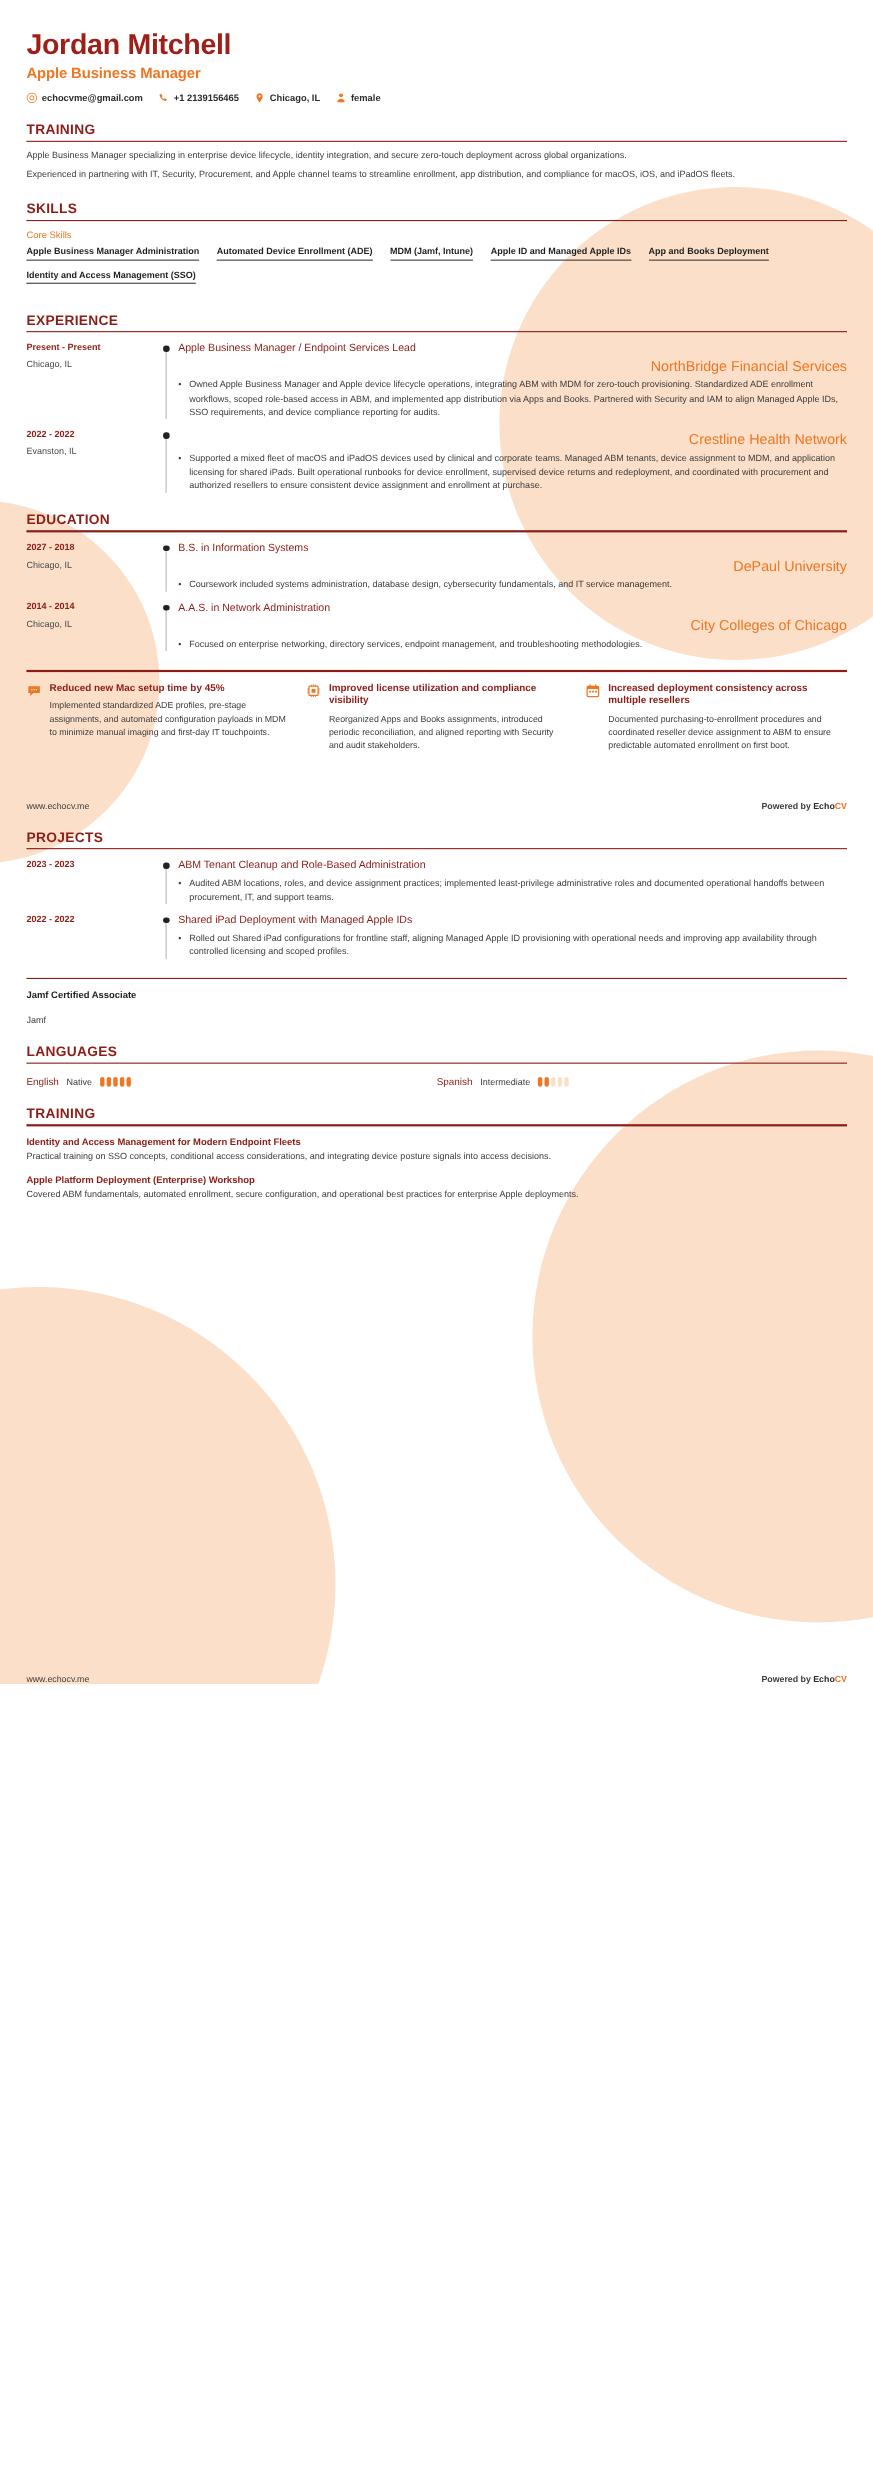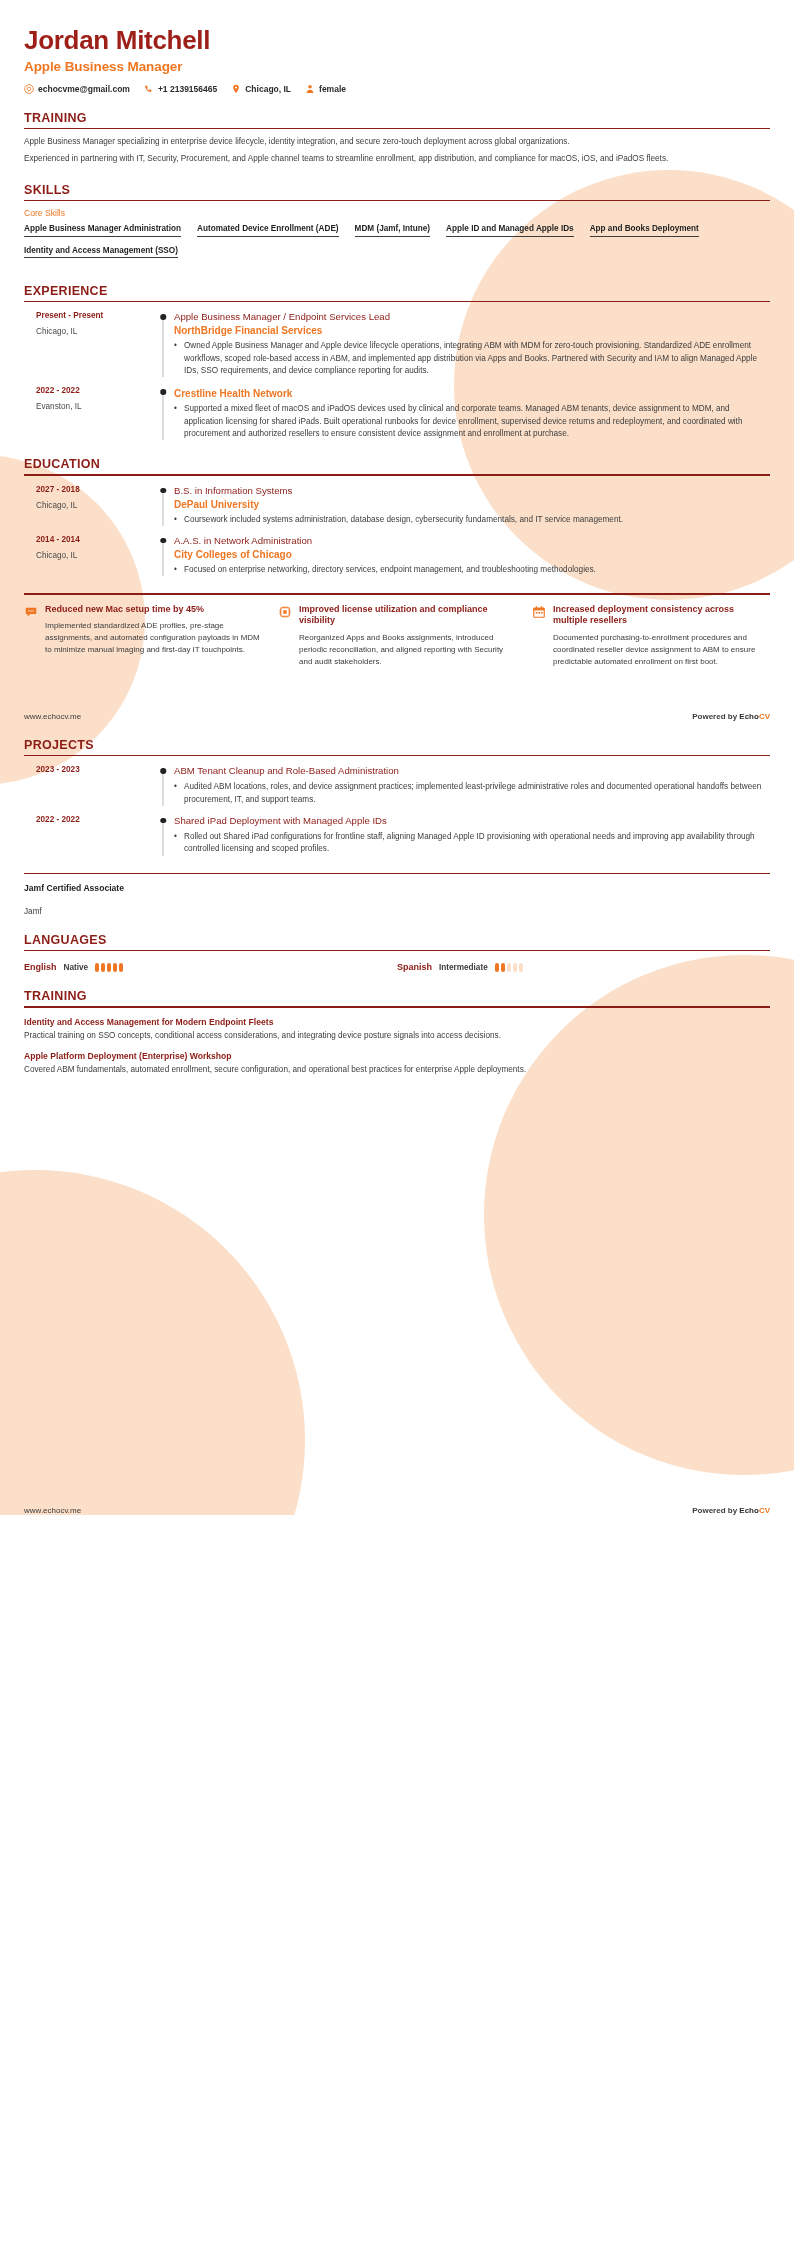--- a/index.html
+++ b/index.html
@@ -60,39 +60,39 @@
   .skills-group-label { font-size: 8.6px; color: #ef7622; margin-top: 7px; margin-bottom: 6px; }
   .skills-grid { display: flex; flex-wrap: wrap; }
   .skill-chip {
     font-size: 8.2px; font-weight: bold; color: #1f1f1f;
     border-bottom: 1.1px solid #3c3c3c;
     padding: 0 0 2.5px 0; margin: 0 16px 9px 0;
   }
 
   
   .entry { display: flex; margin-top: 9px; }
-  .entry-left { width: 118px; flex: 0 0 118px; padding-right: 8px; margin-left: 12px; }
+  .entry-left { width: 118px; flex: 0 0 118px; padding-right: 8px; }
   .entry-date { font-size: 8.2px; font-weight: bold; color: #8c1c16; }
   .entry-loc { font-size: 8.2px; color: #4a4a4a; margin-top: 7px; }
   .entry-mid {
     flex: 0 0 18px; width: 18px; position: relative;
     display: flex; justify-content: center;
   }
   .entry-mid .dot {
     width: 5.5px; height: 5.5px; border-radius: 50%;
     background: #222; position: absolute; top: 3px; left: 50%;
     transform: translateX(-50%); z-index: 2;
   }
   .entry-mid .line {
     width: 1px; background: #b9b9b9; position: absolute;
     top: 6px; bottom: 0; left: 50%; transform: translateX(-50%);
   }
   .entry-right { flex: 1; padding-left: 2px; }
   .entry-role { font-size: 9.6px; color: #8c1c16; line-height: 1.25; }
-  .entry-org { font-size: 10px; font-weight: bold; color: #ef7622; margin-top: 2px; }
+  .entry-org { font-size: 13px; font-weight: normal; color: #ef7622; margin-top: 2px; text-align: right; }
   .bullets { margin-top: 4px; }
   .bullet { display: flex; font-size: 8.2px; line-height: 1.5; color: #3c3c3c; }
   .bullet .bdot { flex: 0 0 10px; text-align: left; }
 
   
   .ach-grid { display: flex; gap: 16px; margin-top: 9px; }
   .ach { flex: 1; display: flex; gap: 7px; }
   .ach-icon { flex: 0 0 14px; width: 14px; padding-top: 1px; }
   .ach-body { flex: 1; }
   .ach-title { font-size: 9px; font-weight: bold; color: #8c1c16; line-height: 1.3; }
@@ -107,21 +107,21 @@
   .footer .brand { font-weight: bold; }
   .footer .brand .echo { color: #2b2b2b; }
   .footer .brand .cv { color: #ef7622; }
 
   
   .cert { margin-top: 9px; }
   .cert-name { font-size: 8.6px; font-weight: bold; color: #1f1f1f; }
   .cert-issuer { font-size: 8.2px; color: #3c3c3c; margin-top: 14px; }
 
   
-  .lang-row { display: flex; margin-top: 11px; font-weight: bold; }
+  .lang-row { display: flex; margin-top: 11px; }
   .lang { flex: 1; display: flex; align-items: center; gap: 7px; }
   .lang-name { font-size: 9px; color: #8c1c16; }
   .lang-level { font-size: 8.2px; color: #3c3c3c; }
   .pips { display: flex; gap: 2px; align-items: center; }
   .pip { width: 4px; height: 9px; border-radius: 2px; background: #fbdfc9; }
   .pip.on { background: #ef7622; }
 
   
   .train { margin-top: 9px; }
   .train-title { font-size: 8.6px; font-weight: bold; color: #8c1c16; }

